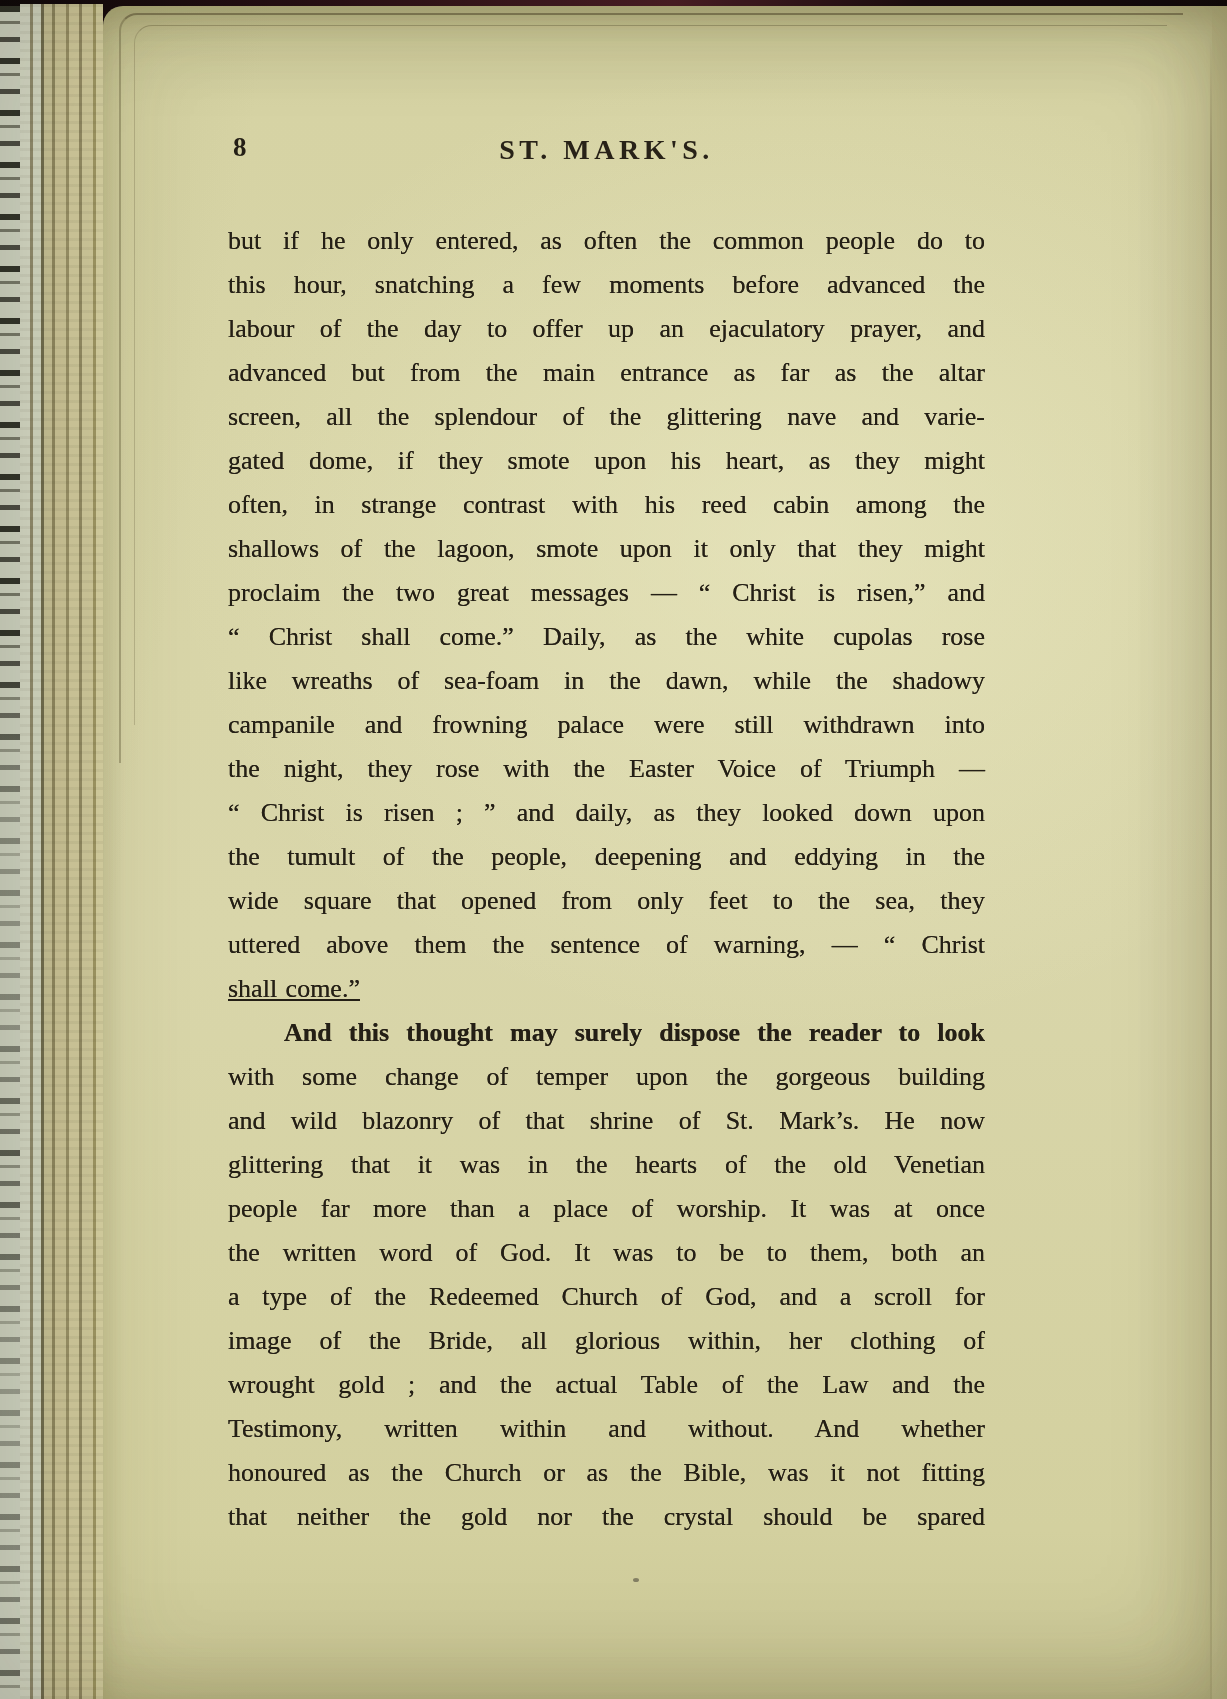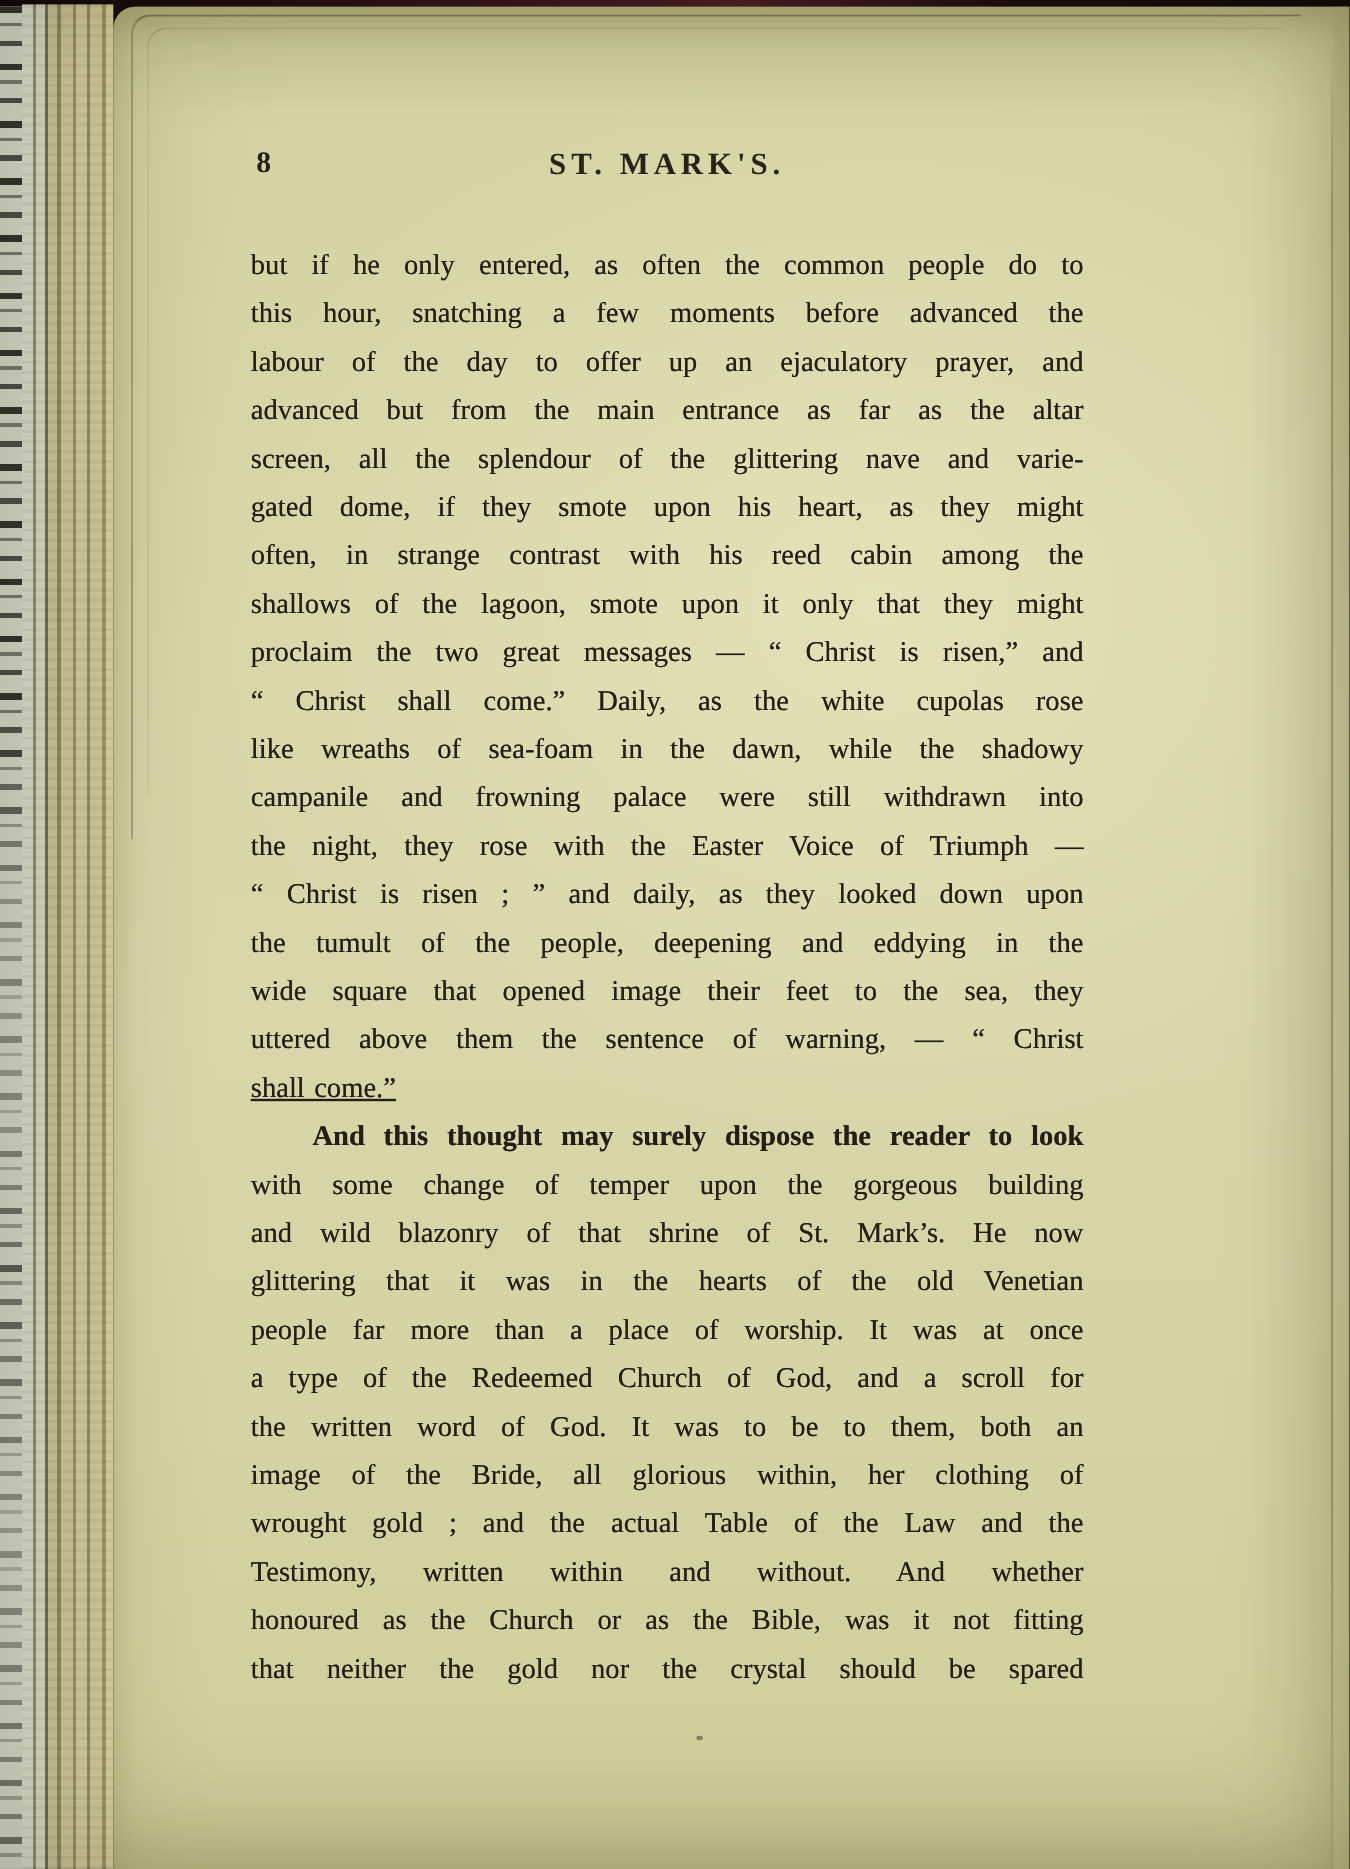--- a/index.html
+++ b/index.html
@@ -169,30 +169,30 @@
         <div class="line">gated dome, if they smote upon his heart, as they might</div>
         <div class="line">often, in strange contrast with his reed cabin among the</div>
         <div class="line">shallows of the lagoon, smote upon it only that they might</div>
         <div class="line">proclaim the two great messages — “ Christ is risen,” and</div>
         <div class="line">“ Christ shall come.”  Daily, as the white cupolas rose</div>
         <div class="line">like wreaths of sea-foam in the dawn, while the shadowy</div>
         <div class="line">campanile and frowning palace were still withdrawn into</div>
         <div class="line">the night, they rose with the Easter Voice of Triumph —</div>
         <div class="line">“ Christ is risen ; ” and daily, as they looked down upon</div>
         <div class="line">the tumult of the people, deepening and eddying in the</div>
-        <div class="line">wide square that opened image their feet to the sea, they</div>
+        <div class="line">wide square that opened from only feet to the sea, they</div>
         <div class="line">uttered above them the sentence of warning, — “ Christ</div>
         <div class="line no-just-last">shall come.”</div>
         <div class="line indent">And this thought may surely dispose the reader to look</div>
         <div class="line">with some change of temper upon the gorgeous building</div>
         <div class="line">and wild blazonry of that shrine of St. Mark’s.  He now</div>
         <div class="line">glittering that it was in the hearts of the old Venetian</div>
         <div class="line">people far more than a place of worship.  It was at once</div>
+        <div class="line">the written word of God.  It was to be to them, both an</div>
         <div class="line">a type of the Redeemed Church of God, and a scroll for</div>
-        <div class="line">the written word of God.  It was to be to them, both an</div>
         <div class="line">image of the Bride, all glorious within, her clothing of</div>
         <div class="line">wrought gold ; and the actual Table of the Law and the</div>
         <div class="line">Testimony, written within and without.  And whether</div>
         <div class="line">honoured as the Church or as the Bible, was it not fitting</div>
         <div class="line">that neither the gold nor the crystal should be spared</div>
       </div>
 
     <div class="speck"></div>
   </div>
 

